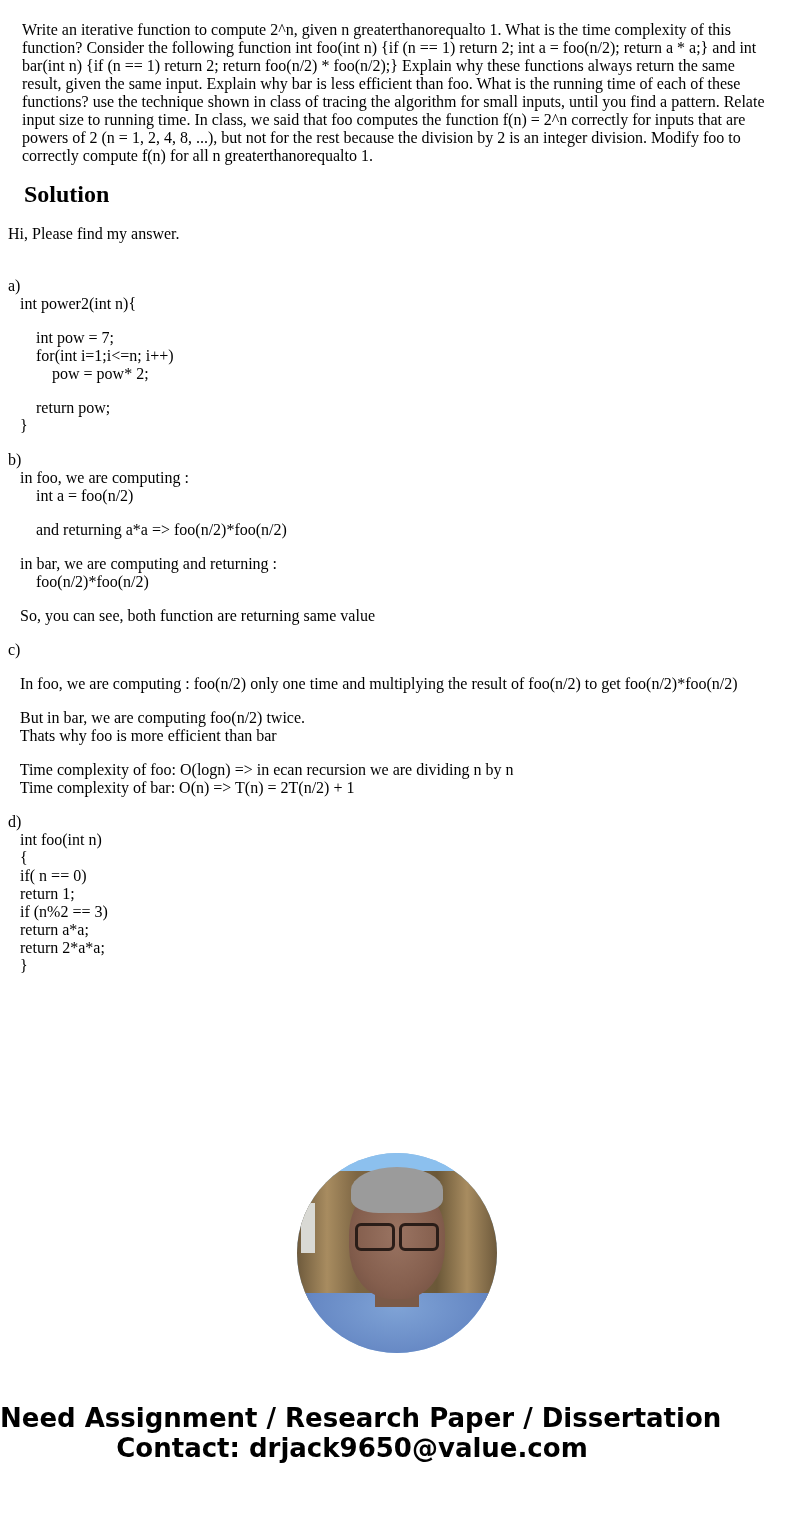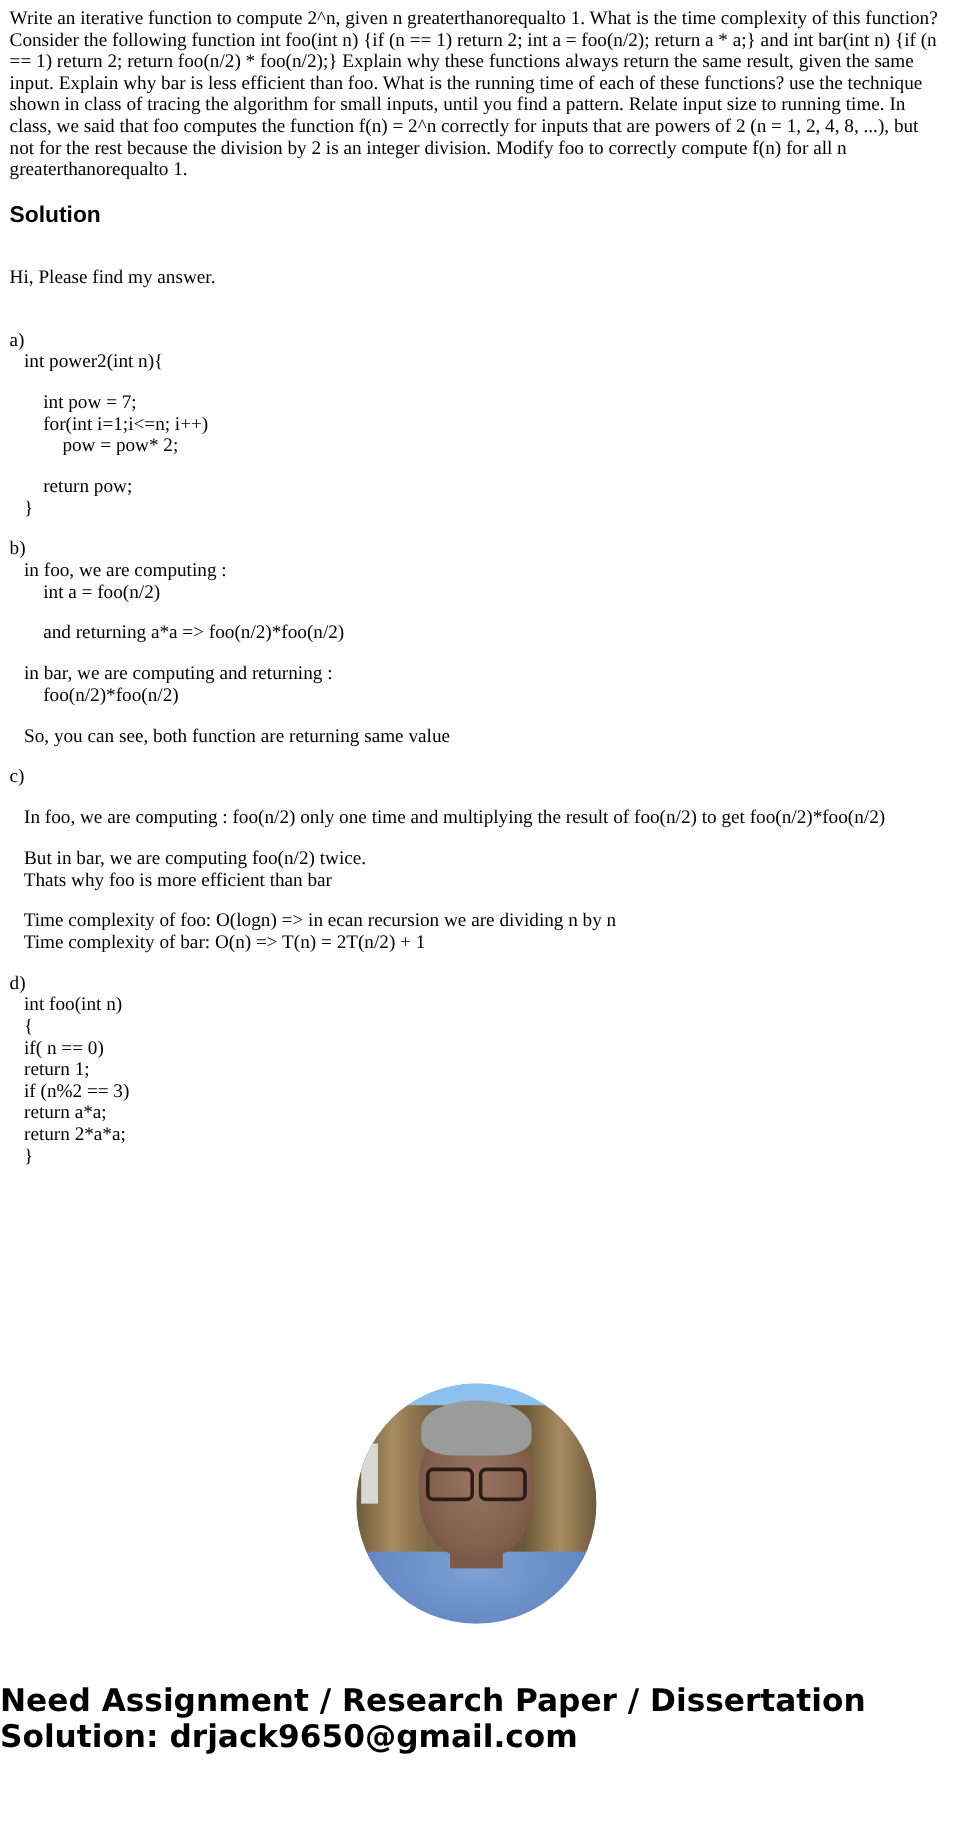--- a/index.html
+++ b/index.html
@@ -6,29 +6,29 @@
   body {
     width: 794px;
     height: 1523px;
     position: relative;
     font-family: "Liberation Serif", serif;
     font-size: 16px;
     color: #000;
     overflow: hidden;
   }
   .content { position: absolute; left: 8px; top: 7px; width: 778px; }
-  .question { line-height: 18px; margin: 0; }
+  .question { line-height: 18px; margin: 14px; }
   h3.sol-heading {
-    font-family: Liberation Sans, sans-serif;
-    font-size: 19px;
+    font-family: Liberation Serif, serif;
+    font-size: 24px;
     font-weight: bold;
-    margin: 18px 0 0 0;
+    margin: 18px 0 0 16px;
     line-height: 22px;
   }
-  .intro { margin: 32px 0 0 0; line-height: 18px; }
+  .intro { margin: 20px 0 0 0; line-height: 18px; }
   .answer { margin: 34px 0 0 0; }
   .line { line-height: 18px; min-height: 18px; white-space: pre; }
   .gap { height: 16px; }
   .photo-wrap {
     position: absolute;
     left: 297px; top: 1153px;
     width: 200px; height: 200px;
     border-radius: 50%;
     overflow: hidden;
     background: #8ab7e3;
@@ -67,20 +67,21 @@
     position: absolute; left: 58px; top: 70px; width: 84px; height: 24px;
   }
   .photo-glasses span {
     position: absolute; top: 0; width: 34px; height: 22px;
     border: 3px solid #2a1d18; border-radius: 6px;
   }
   .photo-glasses span.l { left: 0; }
   .photo-glasses span.r { right: 0; }
   .footer {
     position: absolute; left: 0; top: 1403px; width: 704px;
+    text-align: center;
     font-family: "DejaVu Sans", sans-serif;
     font-weight: bold;
     font-size: 26px;
     line-height: 30px;
   }
   .footer div { white-space: nowrap; }
 </style>
 </head>
 <body>
 
@@ -141,14 +142,14 @@
   <div class="photo-face"></div>
   <div class="photo-hair"></div>
   <div class="photo-glasses">
       <span class="l"></span>
       <span class="r"></span>
     </div>
 </div>
 
 <div class="footer">
   <div>Need Assignment / Research Paper / Dissertation</div>
-  <div>Solution: drjack9650@gmail.com</div>
+  <div>Contact: drjack9650@value.com</div>
 </div>
 
 </body></html>

